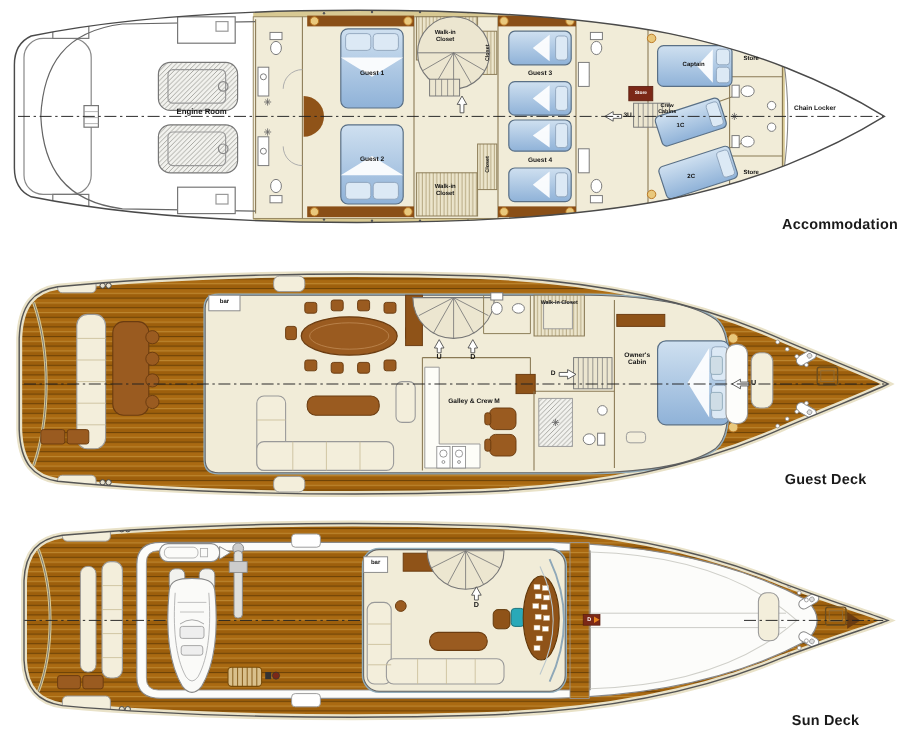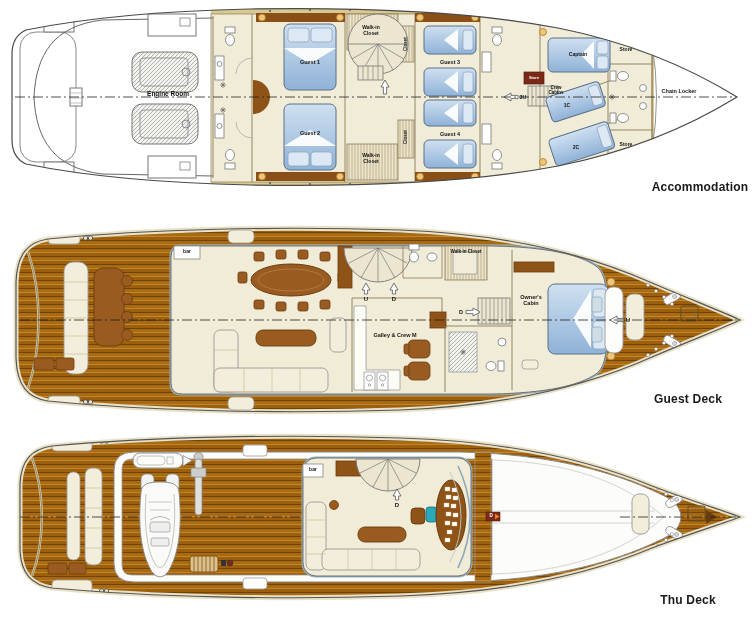--- a/index.html
+++ b/index.html
@@ -558,14 +558,14 @@
 Cabin</span>
 <span class="lbl" style="left:366px;top:299px;font-size:6px">U</span>
 <span class="lbl" style="left:394px;top:299px;font-size:6px">D</span>
 <span class="lbl" style="left:461px;top:312px;font-size:5.5px">D</span>
 <span class="lbl" style="left:628px;top:320px;font-size:6px">U</span>
 <span class="lbl deck" style="left:688px;top:400px">Guest Deck</span>
 
 <span class="lbl" style="left:313px;top:470px;font-size:5px">bar</span>
 <span class="lbl" style="left:397px;top:505px;font-size:6px">D</span>
 <span class="lbl white" style="left:491px;top:516px;font-size:4.5px">D</span>
-<span class="lbl deck" style="left:688px;top:601px">Thu Deck</span>
+<span class="lbl deck" style="left:688px;top:601px">Sun Deck</span>
 </div>
 
 </body></html>

